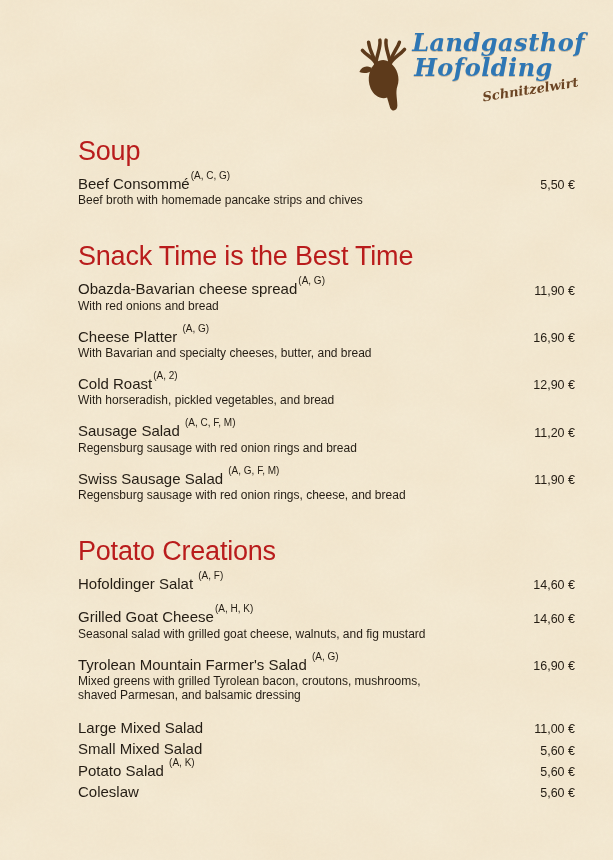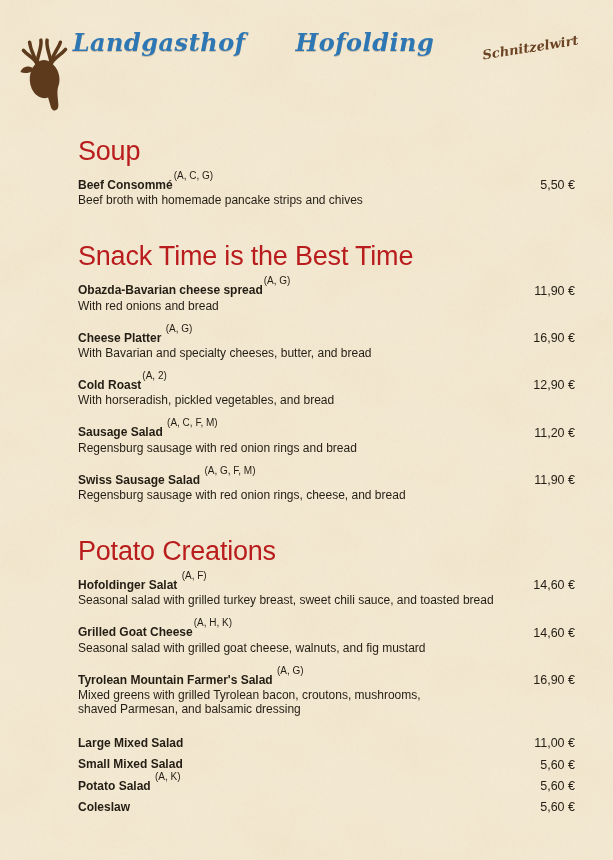--- a/index.html
+++ b/index.html
@@ -7,21 +7,21 @@
     width:613px;height:860px;position:relative;overflow:hidden;
     font-family:"Liberation Sans",sans-serif;
     background:#f3e7cd;
   }
   .texture{position:absolute;left:0;top:0;z-index:0;}
   .content{position:absolute;inset:0;z-index:1;color:#241d14;}
 
   
   .logo{position:absolute;top:30px;right:28px;display:flex;align-items:flex-start;}
   .logo-deer{margin-top:6px;margin-right:2px;}
-  .logo-textbox{display:flex;align-items:flex-start;gap:48px;}
+  .logo-textbox{display:flex;flex-direction:column;align-items:flex-start;}
   .logo-line{
     font-family:"DejaVu Serif",serif;font-weight:bold;font-style:italic;
     color:#2e77b5;font-size:24px;line-height:25px;letter-spacing:.5px;
     text-shadow:0 1px 0 rgba(90,60,25,.25);
   }
   .logo-line2{margin-left:2px;}
   .logo-tagline{
     font-family:"DejaVu Serif",serif;font-style:italic;font-weight:bold;
     color:#6b4423;font-size:13px;transform:rotate(-9deg);
     align-self:flex-end;margin-top:2px;margin-right:6px;
@@ -29,21 +29,21 @@
 
   
   .menu{position:absolute;top:136px;left:78px;right:38px;}
   .section + .section{margin-top:34px;}
   .section-heading{
     font-weight:400;font-size:27px;line-height:30px;margin:0 0 8px 0;
     color:#b91c1c;letter-spacing:-0.2px;
   }
   .item{margin-bottom:14px;}
   .item-row{display:flex;justify-content:space-between;align-items:baseline;}
-  .item-name{font-weight:bold;font-size:12px;line-height:15px;white-space:nowrap;}
+  .item-name{font-weight:normal;font-size:15px;line-height:15px;white-space:nowrap;}
   .item-allergens{font-weight:normal;font-size:10px;position:relative;top:-4px;margin-left:1px;}
   .item-price{font-size:12.5px;line-height:15px;white-space:nowrap;}
   .item-desc{font-size:12px;line-height:14px;white-space:nowrap;}
   .item.compact{margin-bottom:0;}
   .item.compact .item-row{line-height:15px;}
   .compact-group-start{margin-top:10px;}
 </style>
 </head>
 <body>
 
@@ -145,21 +145,20 @@
   </div>
 
   <div class="section">
     <h2 class="section-heading">Potato Creations</h2>
     <div class="items">
   <div class="item">
     <div class="item-row">
       <span class="item-name-wrap"><span class="item-name">Hofoldinger Salat </span><sup class="item-allergens">(A, F)</sup></span>
       <span class="item-price">14,60 €</span>
     </div>
-  <div class="item-desc">Seasonal salad with grilled turkey breast, sweet chili sauce, and toasted bread</div>
           </div>
 
   <div class="item">
     <div class="item-row">
       <span class="item-name-wrap"><span class="item-name">Grilled Goat Cheese</span><sup class="item-allergens">(A, H, K)</sup></span>
       <span class="item-price">14,60 €</span>
     </div>
   <div class="item-desc">Seasonal salad with grilled goat cheese, walnuts, and fig mustard</div>
           </div>
 

